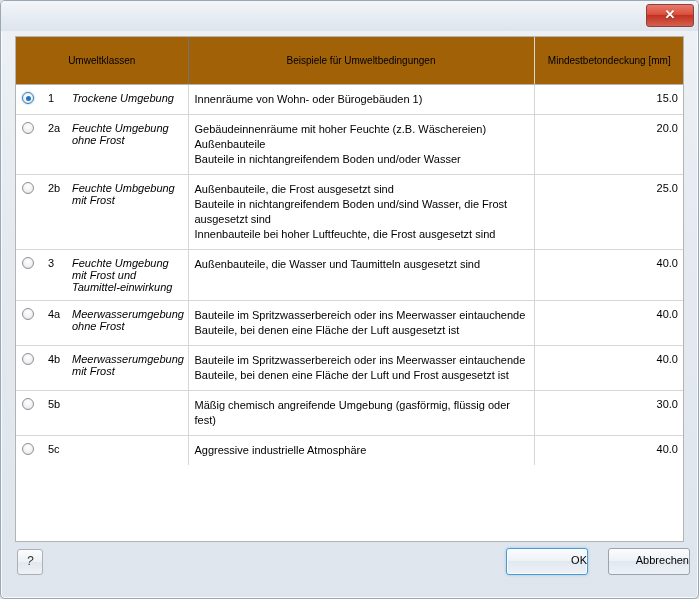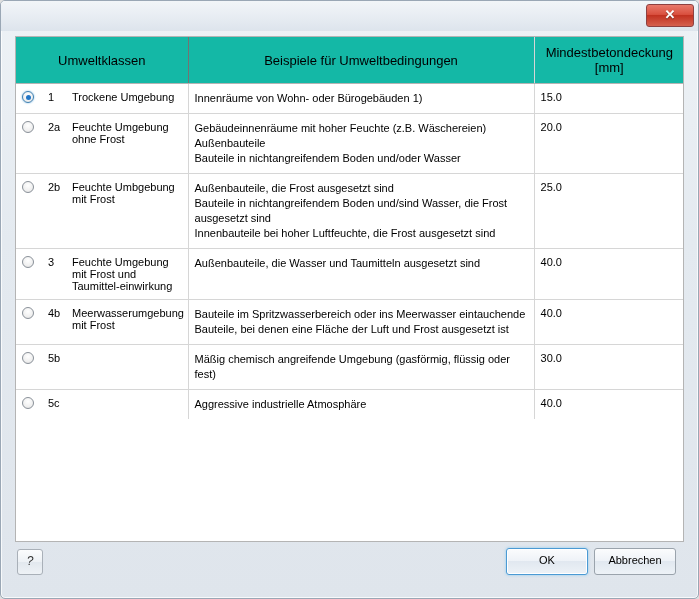--- a/index.html
+++ b/index.html
@@ -74,25 +74,25 @@
   }
 
   table.grid {
     width: 100%;
     border-collapse: collapse;
     table-layout: fixed;
   }
 
   table.grid th {
     font-weight: normal;
-    font-size: 13px;
+    font-size: 10px;
     text-align: center;
-    padding: 8px 4px;
+    padding: 18px 4px;
     border-bottom: 1px solid #b4b4b4;
-    background: #14b8a6;
+    background: #a16207;
     vertical-align: middle;
   }
 
   table.grid td {
     font-size: 11px;
     padding: 7px 6px;
     border-bottom: 1px solid #d6d6d6;
     vertical-align: top;
     background: #fff;
   }
@@ -102,23 +102,23 @@
   }
 
   .col-radio { width: 26px; }
   .col-code  { width: 24px; }
   .col-name  { width: 122px; }
   .col-desc  { width: 346px; border-left: 1px solid #d6d6d6; border-right: 1px solid #d6d6d6; }
   .col-cover { width: 150px; text-align: center; }
 
   td.c-radio { text-align: left; padding-left: 8px; padding-top: 8px; }
   td.c-code  { padding-left: 2px; }
-  td.c-name  { padding-left: 4px; }
+  td.c-name  { padding-left: 4px; font-style: italic; }
   td.c-desc  { padding-left: 8px; }
-  td.c-cover { text-align: left; }
+  td.c-cover { text-align: right; }
 
   .radio {
     display: inline-block;
     width: 12px;
     height: 12px;
     border-radius: 50%;
     border: 1px solid #8a9199;
     background: radial-gradient(circle at 50% 35%, #ffffff 0%, #f0f0f0 60%, #dcdcdc 100%);
     box-sizing: border-box;
     position: relative;
@@ -168,31 +168,31 @@
 
   .btn {
     position: absolute;
     top: 6px;
     width: 80px;
     height: 25px;
     border: 1px solid #9aa3ac;
     border-radius: 3px;
     background: linear-gradient(to bottom, #fbfcfd 0%, #eef2f7 48%, #e1e8f0 50%, #edf2f7 100%);
     font-size: 11px;
-    text-align: center;
+    text-align: right;
     line-height: 23px;
     color: #000;
     cursor: pointer;
   }
   .btn.primary {
     border-color: #4b9ad4;
     box-shadow: 0 0 3px #8cc8ee, inset 0 0 0 1px #ffffff;
   }
   .btn-ok { right: 110px; }
-  .btn-cancel { right: 22px; }
+  .btn-cancel { right: 8px; }
 
   .hdr-sep { border-left: 1px solid #737373; border-right: 1px solid #d6d6d6; }
 </style>
 </head>
 <body>
 
 <div class="window">
 
   <div class="titlebar">
     <div class="close-btn">✕</div>
@@ -252,20 +252,30 @@
               <td class="c-radio"><span class="radio"></span></td>
               <td class="c-code">3</td>
               <td class="c-name">Feuchte Umgebung mit Frost und Taumittel-einwirkung</td>
               <td class="c-desc">
                 <span class="desc-line">Außenbauteile, die Wasser und Taumitteln ausgesetzt sind</span>
               </td>
               <td class="c-cover">40.0</td>
             </tr>
             <tr>
               <td class="c-radio"><span class="radio"></span></td>
+              <td class="c-code">4a</td>
+              <td class="c-name">Meerwasserumgebung ohne Frost</td>
+              <td class="c-desc">
+                <span class="desc-line">Bauteile im Spritzwasserbereich oder ins Meerwasser eintauchende</span>
+                <span class="desc-line">Bauteile, bei denen eine Fläche der Luft ausgesetzt ist</span>
+              </td>
+              <td class="c-cover">40.0</td>
+            </tr>
+            <tr>
+              <td class="c-radio"><span class="radio"></span></td>
               <td class="c-code">4b</td>
               <td class="c-name">Meerwasserumgebung mit Frost</td>
               <td class="c-desc">
                 <span class="desc-line">Bauteile im Spritzwasserbereich oder ins Meerwasser eintauchende</span>
                 <span class="desc-line">Bauteile, bei denen eine Fläche der Luft und Frost ausgesetzt ist</span>
               </td>
               <td class="c-cover">40.0</td>
             </tr>
             <tr>
               <td class="c-radio"><span class="radio"></span></td>

